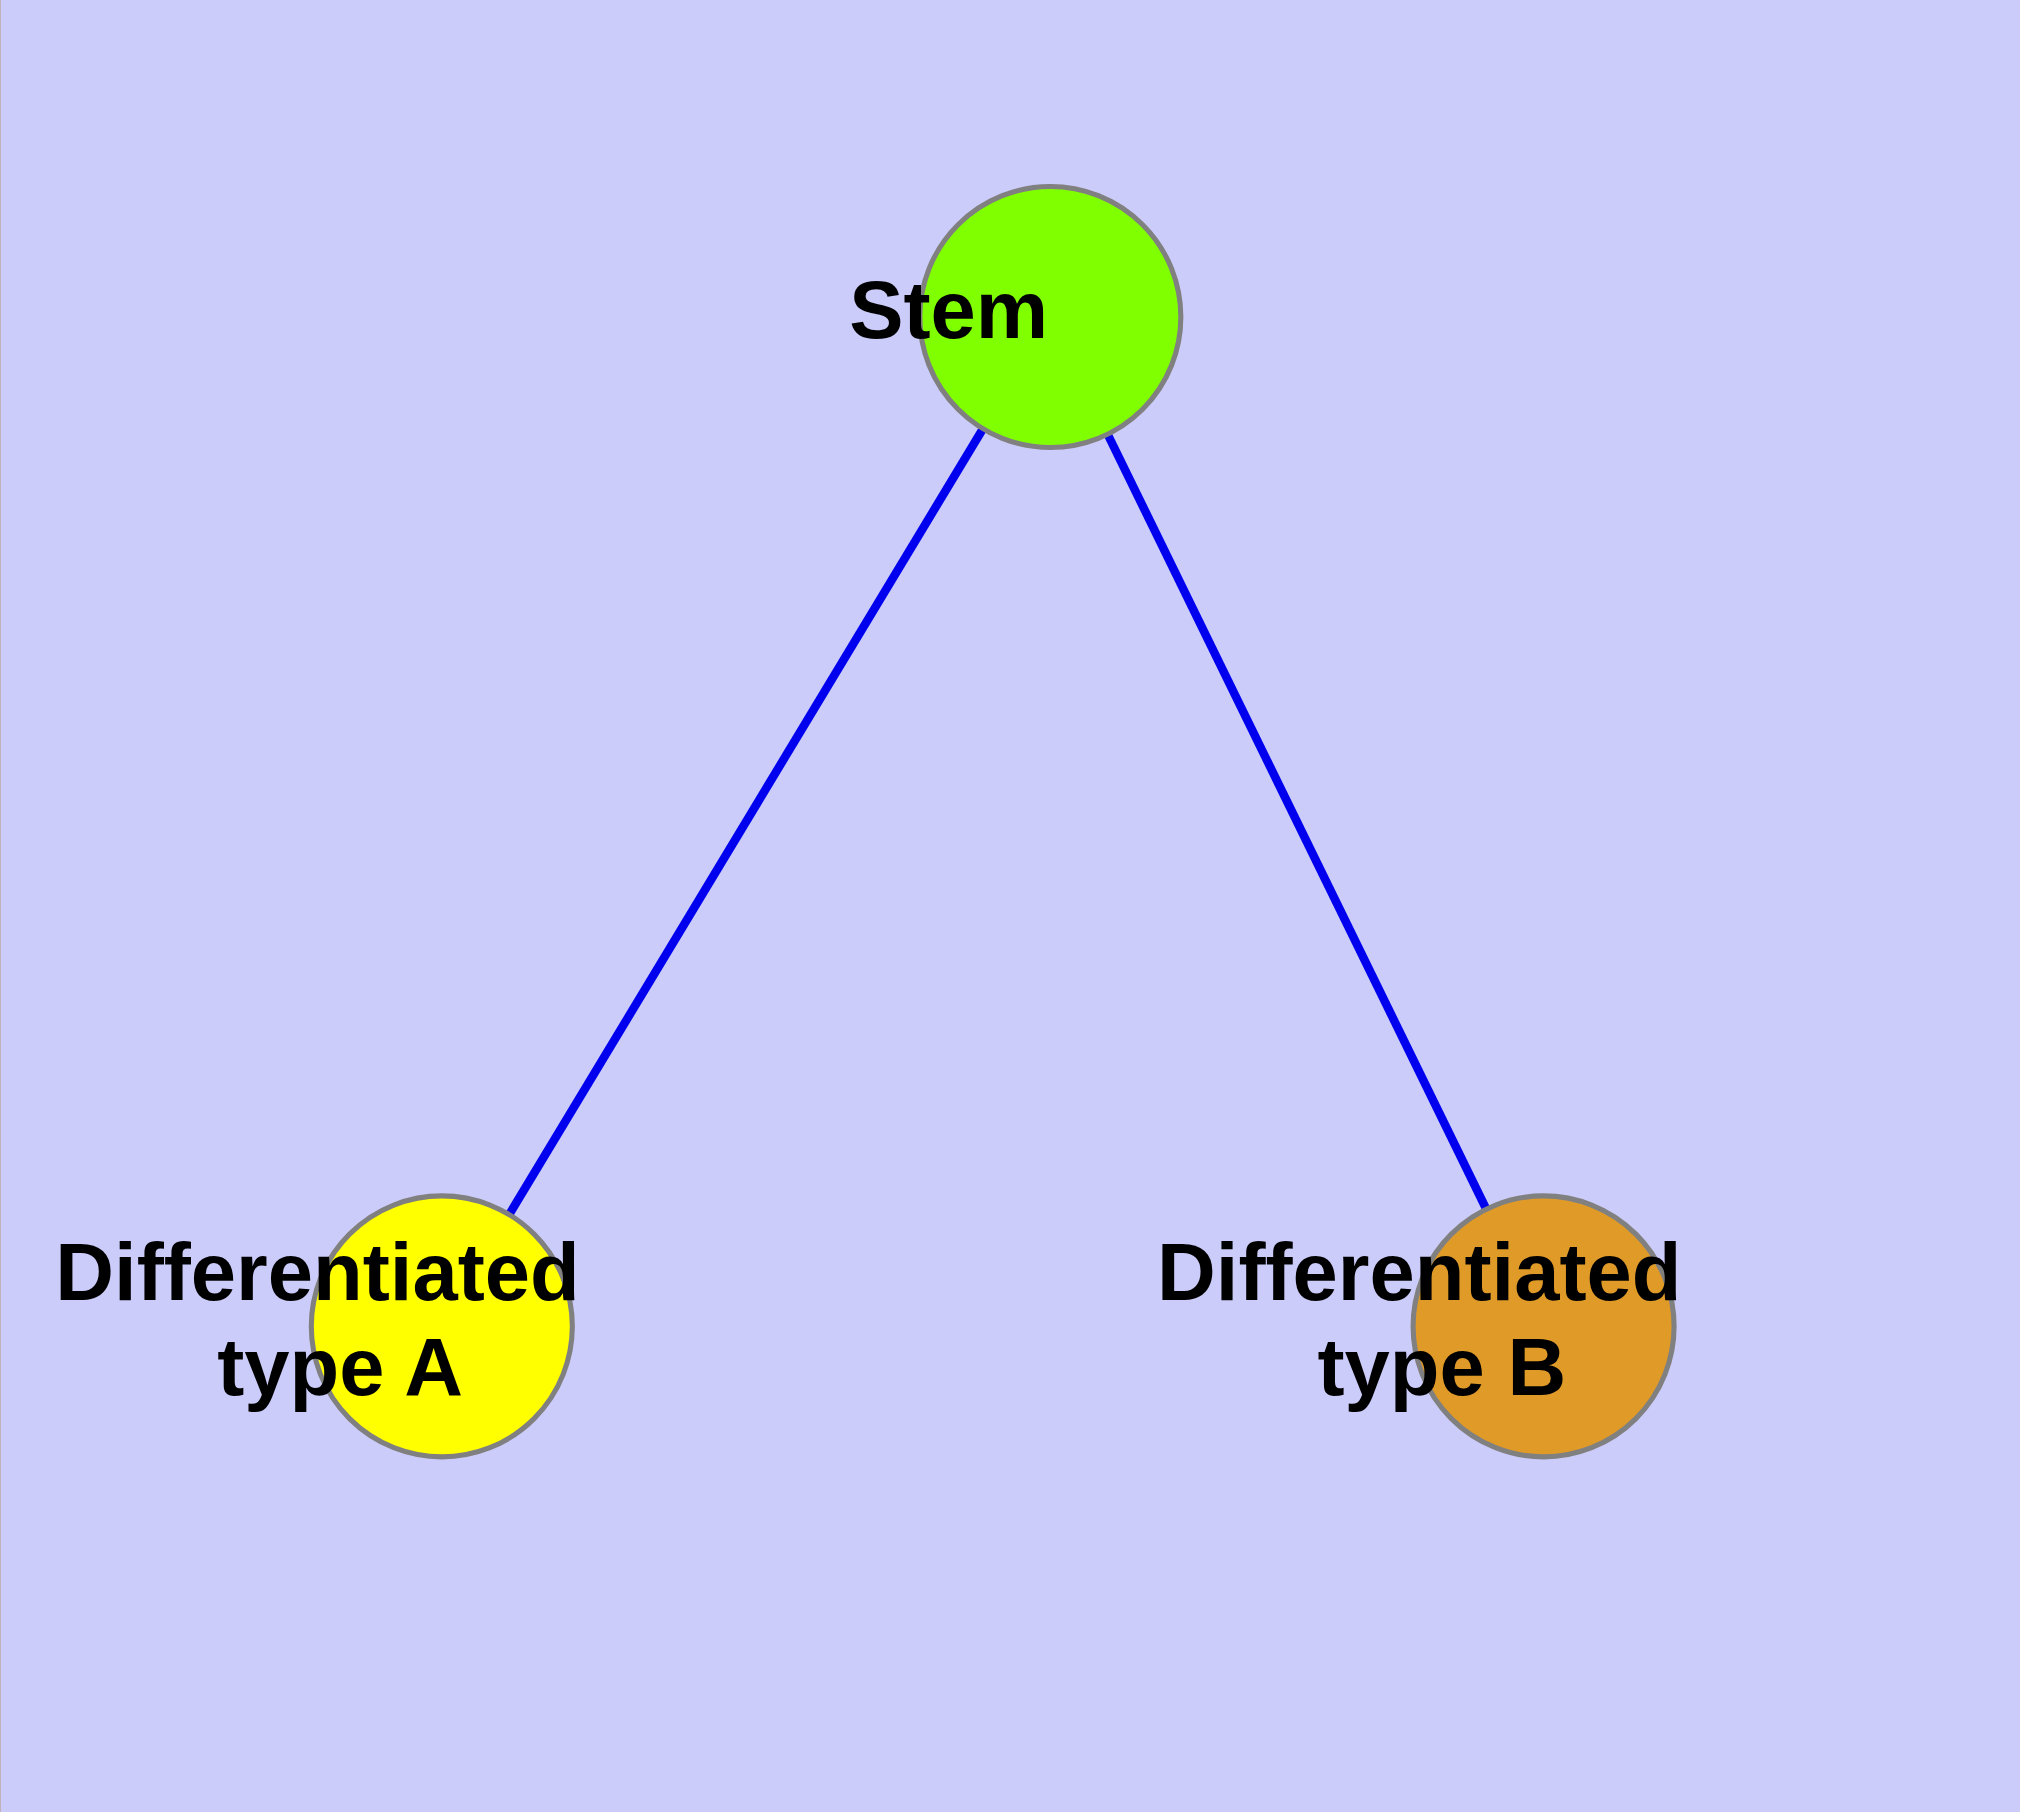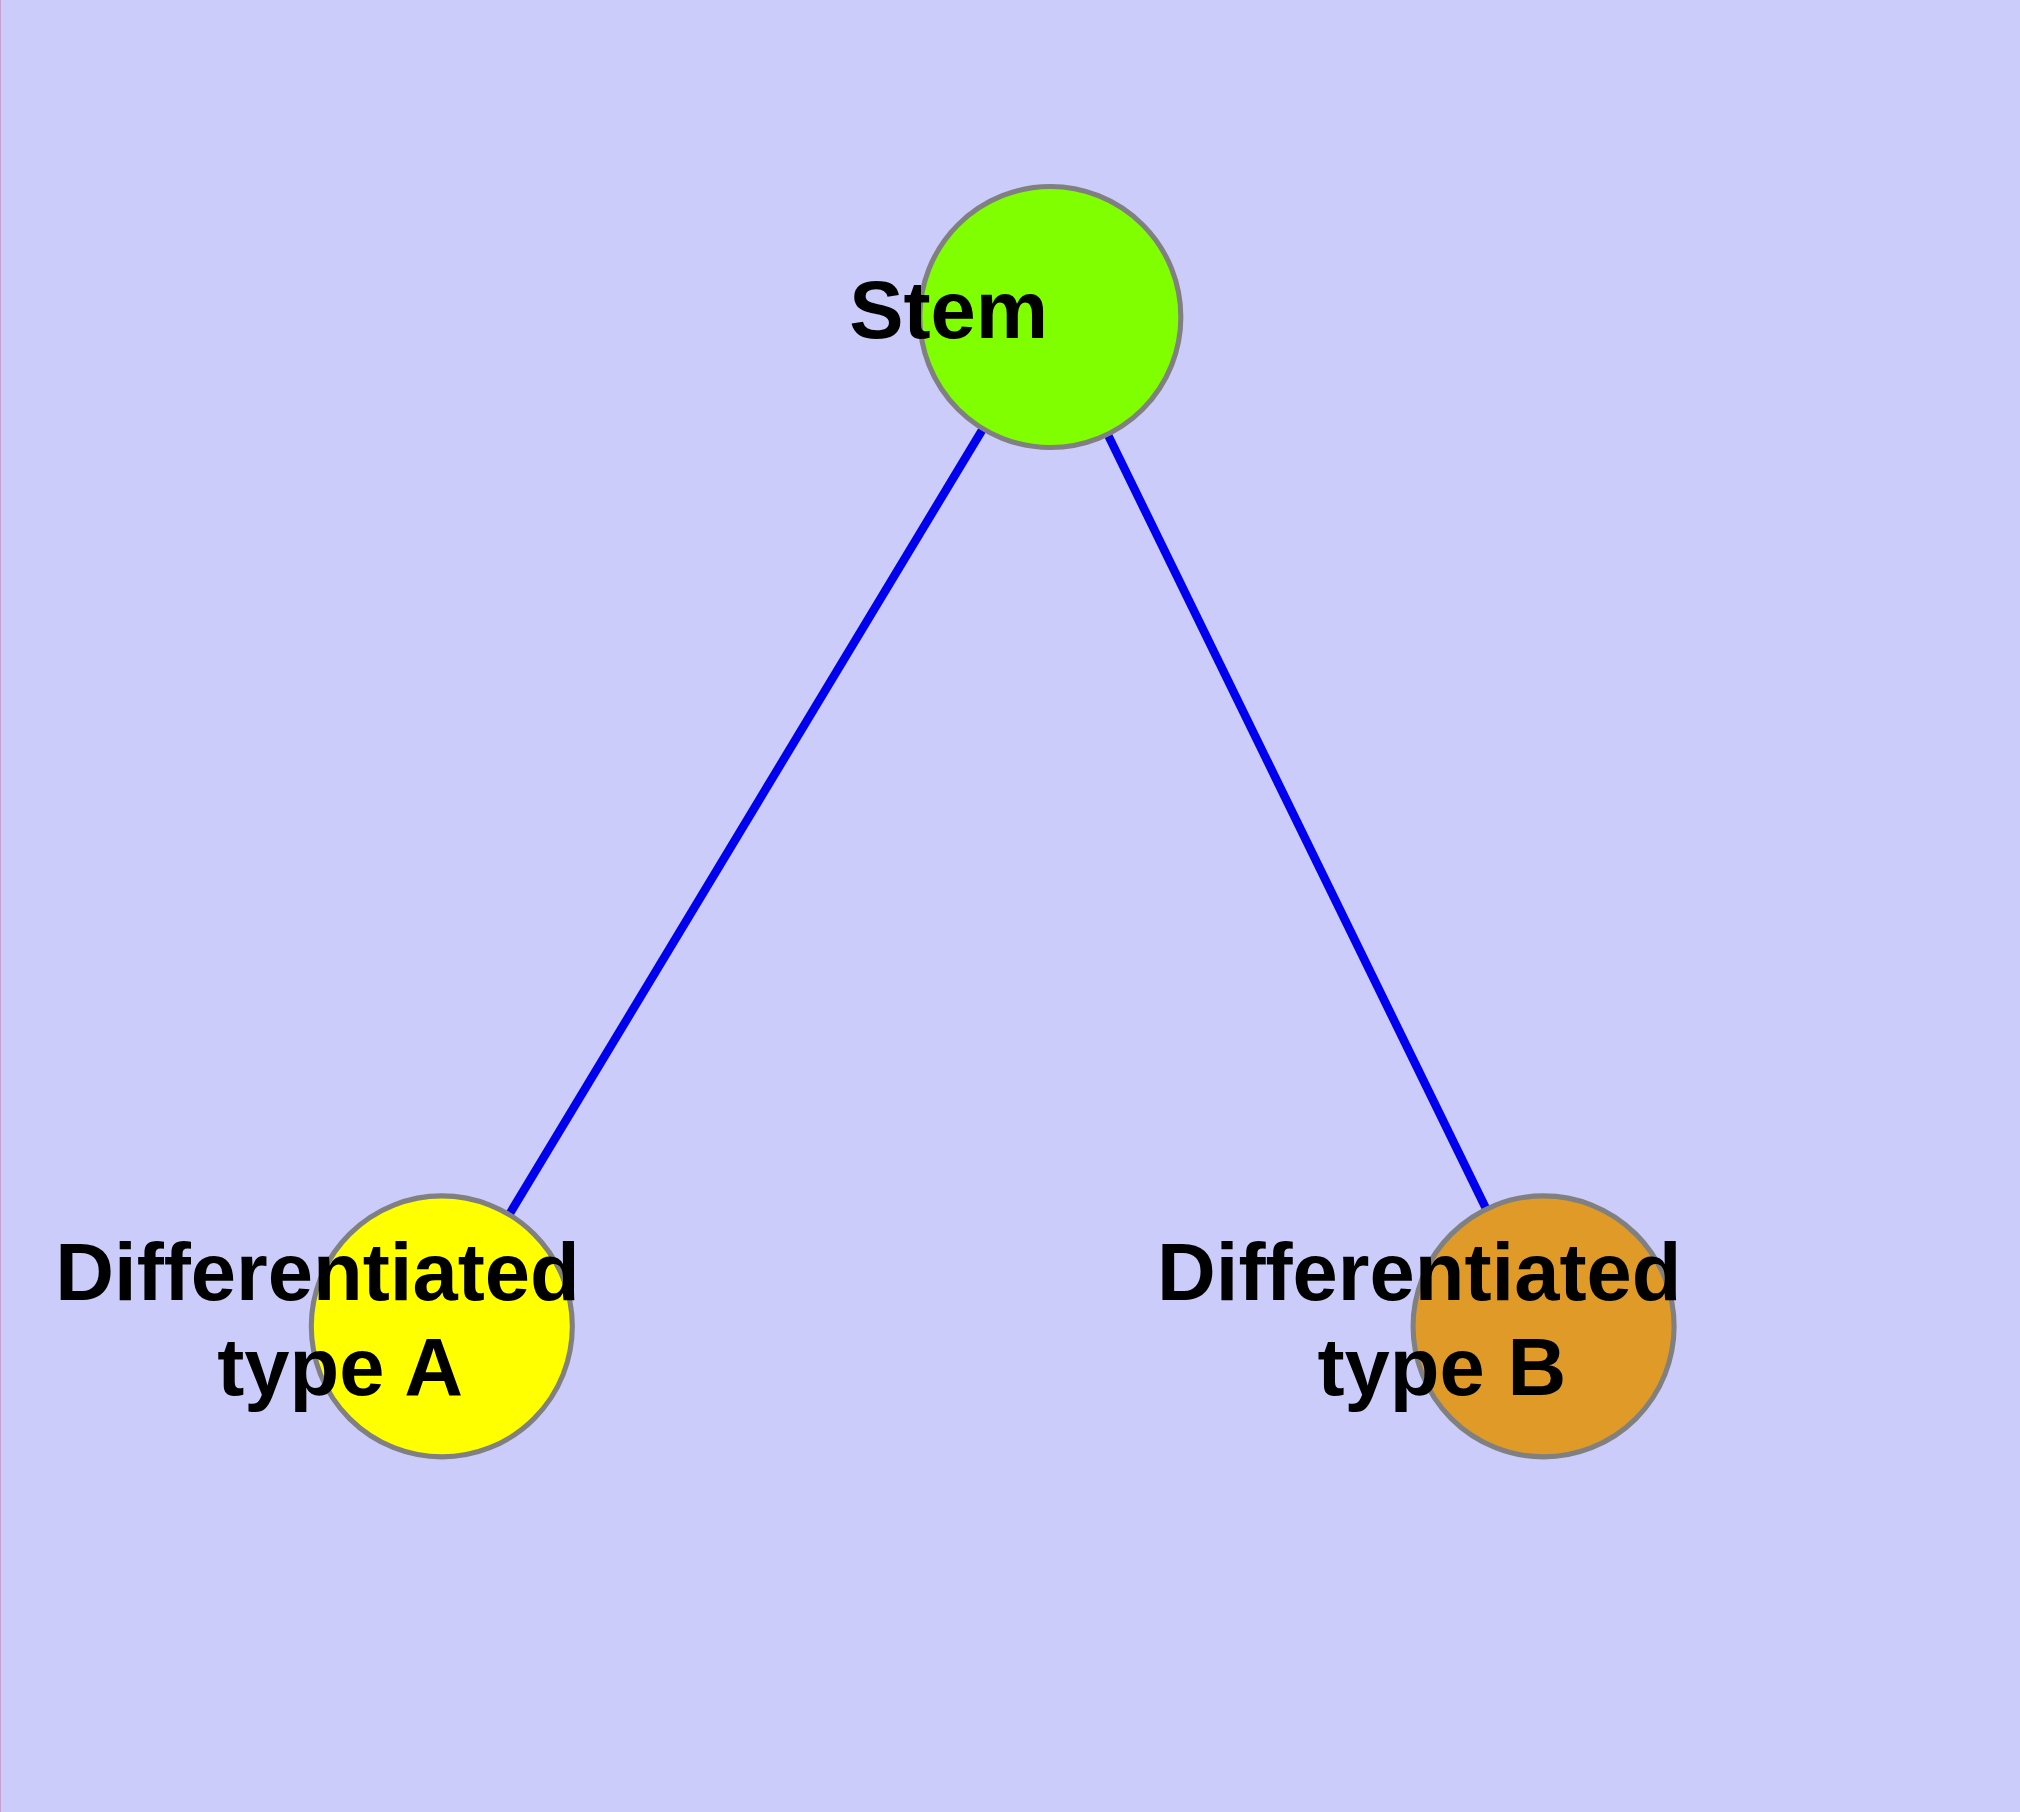--- a/index.html
+++ b/index.html
@@ -28,21 +28,21 @@
     font-weight: bold;
     fill: #000000;
     dominant-baseline: middle;
     text-anchor: middle;
     white-space: pre;
   }
 </style>
 </head>
 <body style="background: rgb(204, 204, 250);">
 
-<div id="canvas" style="width: 2021px; height: 1812px; background: #be185d;">
+<div id="canvas" style="width: 2021px; height: 1812px; background: #a16207;">
   <svg id="graph-svg" viewBox="0 0 2384 2138" xmlns="http://www.w3.org/2000/svg">
 
     <rect x="0" y="0" width="2384" height="2138" fill="#ccccfa"></rect>
 
     <g>
       <line stroke="#0000ee" stroke-width="10" stroke-linecap="butt" x1="1159.490985806993" y1="505.88751518645046" x2="600.509014193007" y2="1433.1124848135496"></line>
       <line stroke="#0000ee" stroke-width="10" stroke-linecap="butt" x1="1306.6133556206214" y1="512.3634133061171" x2="1753.3866443793786" y2="1426.636586693883"></line>
     </g>
 
     <g>

